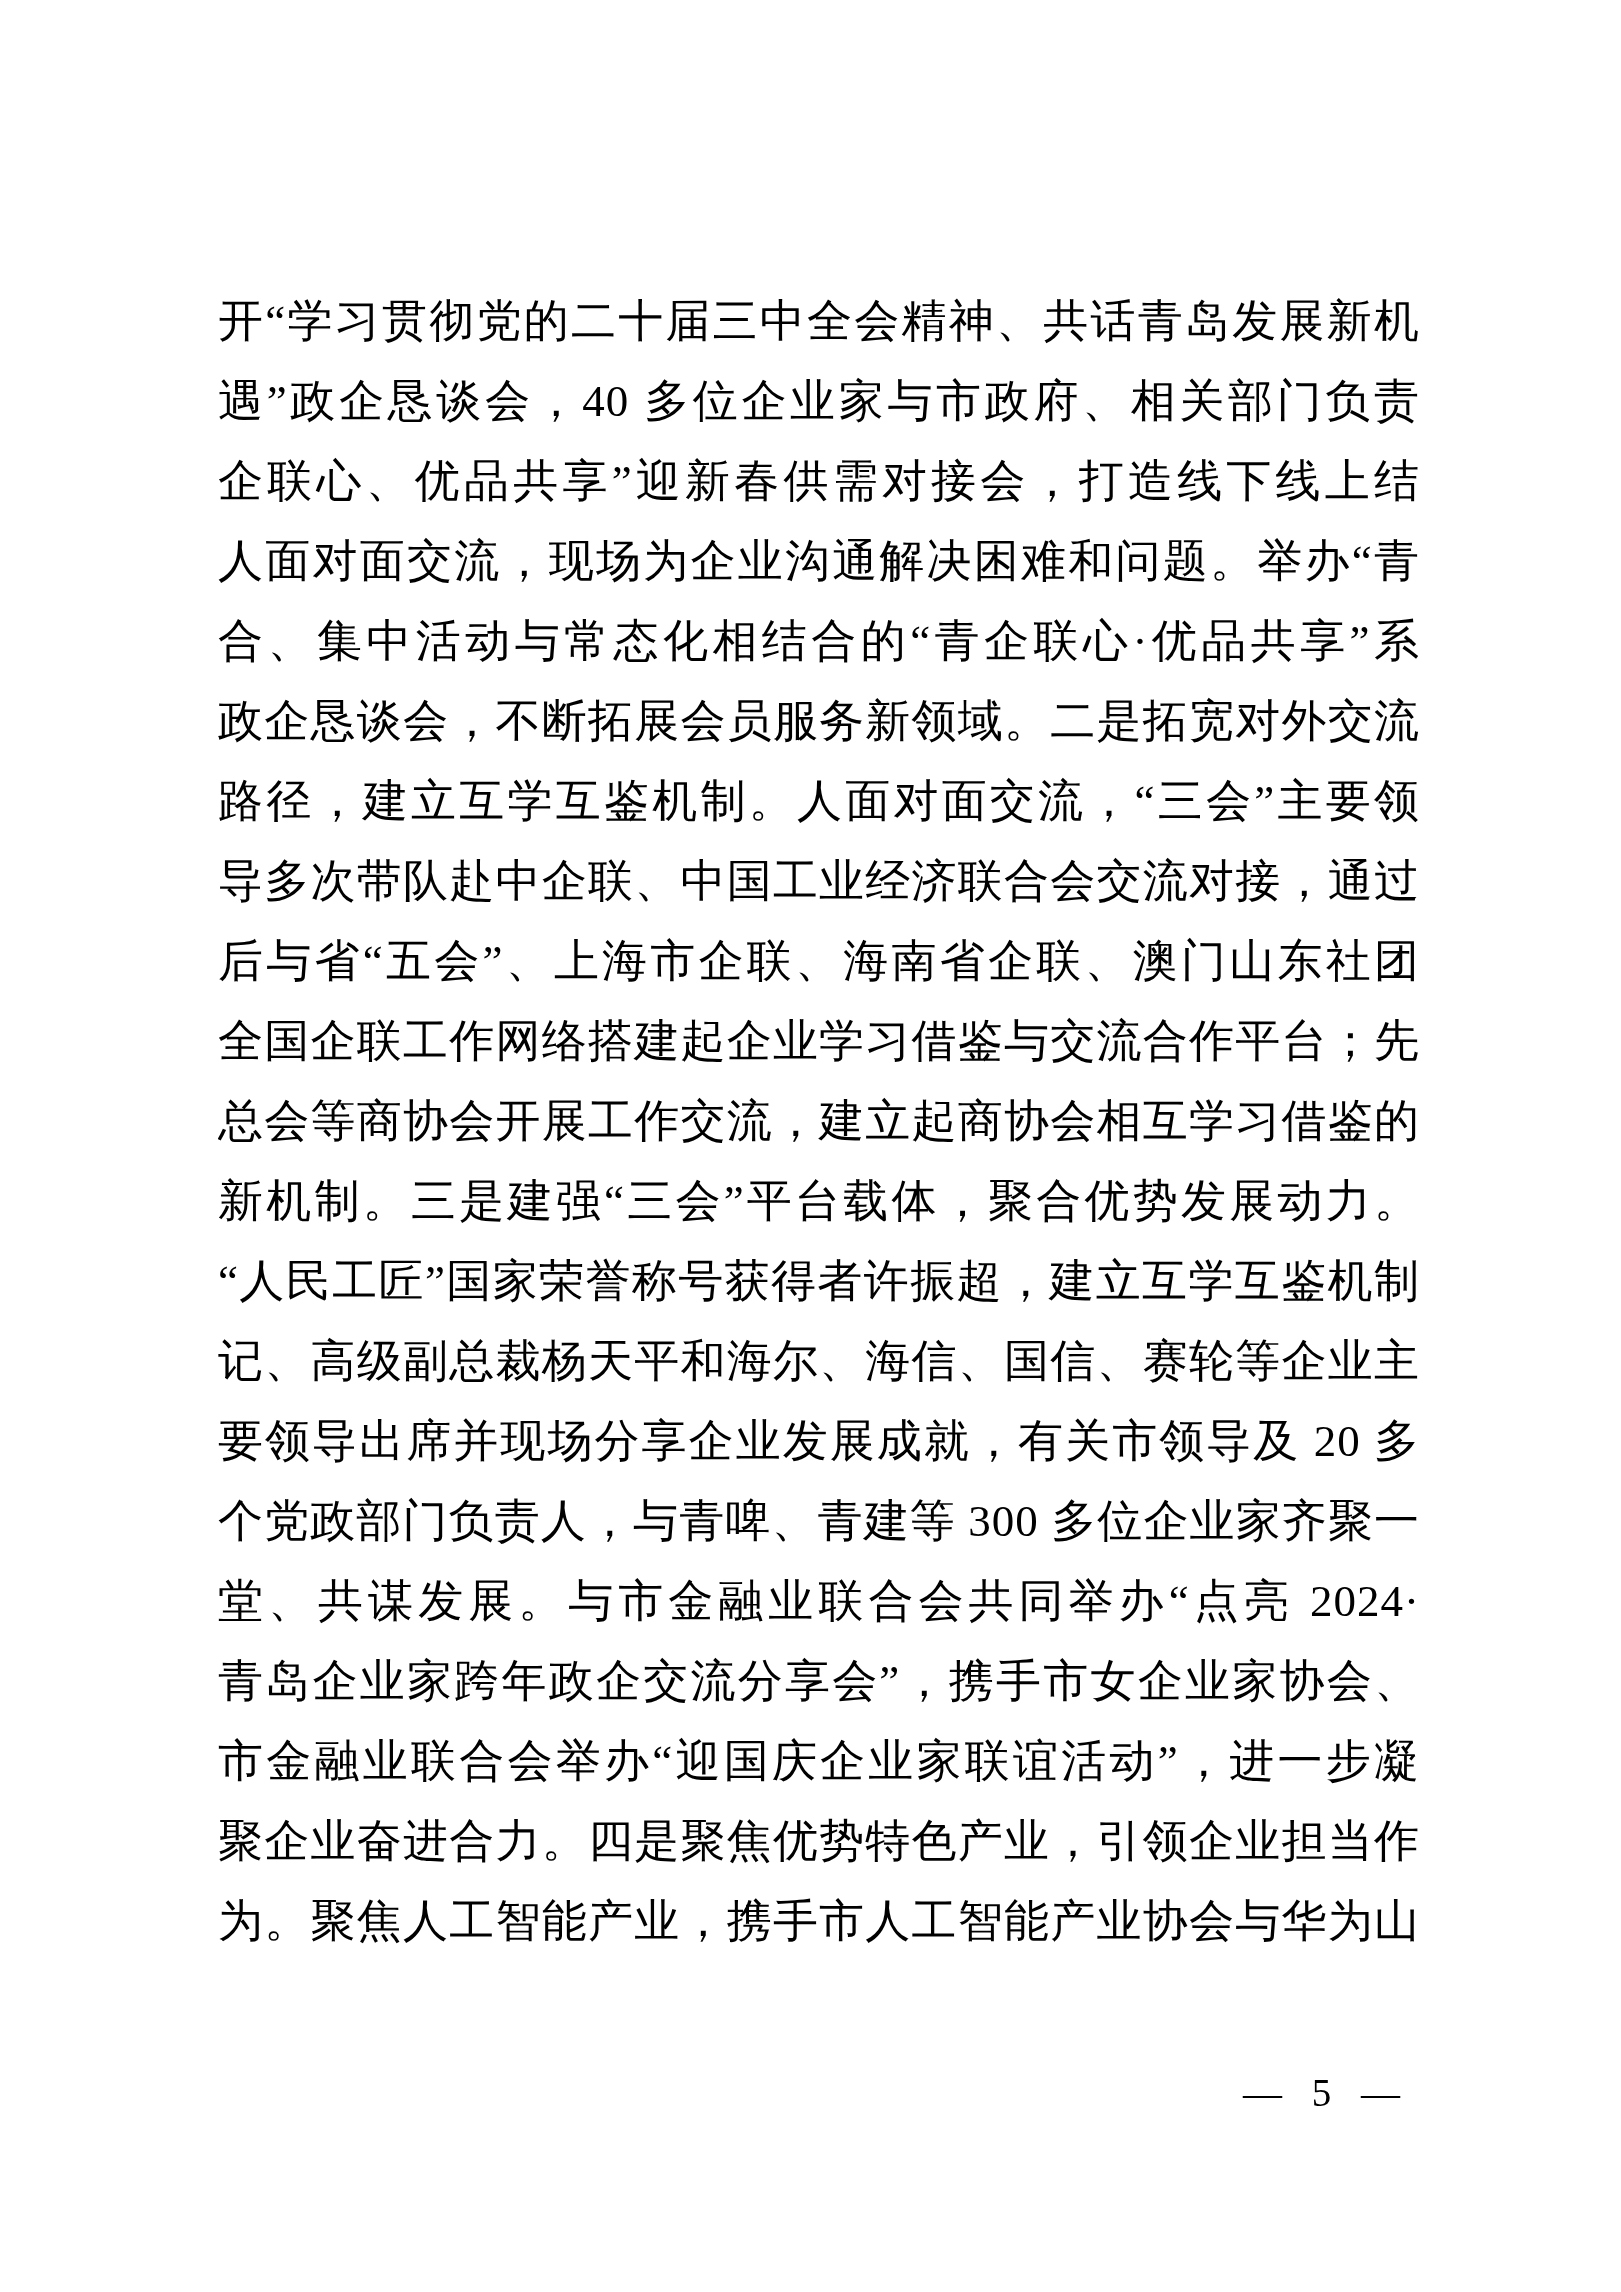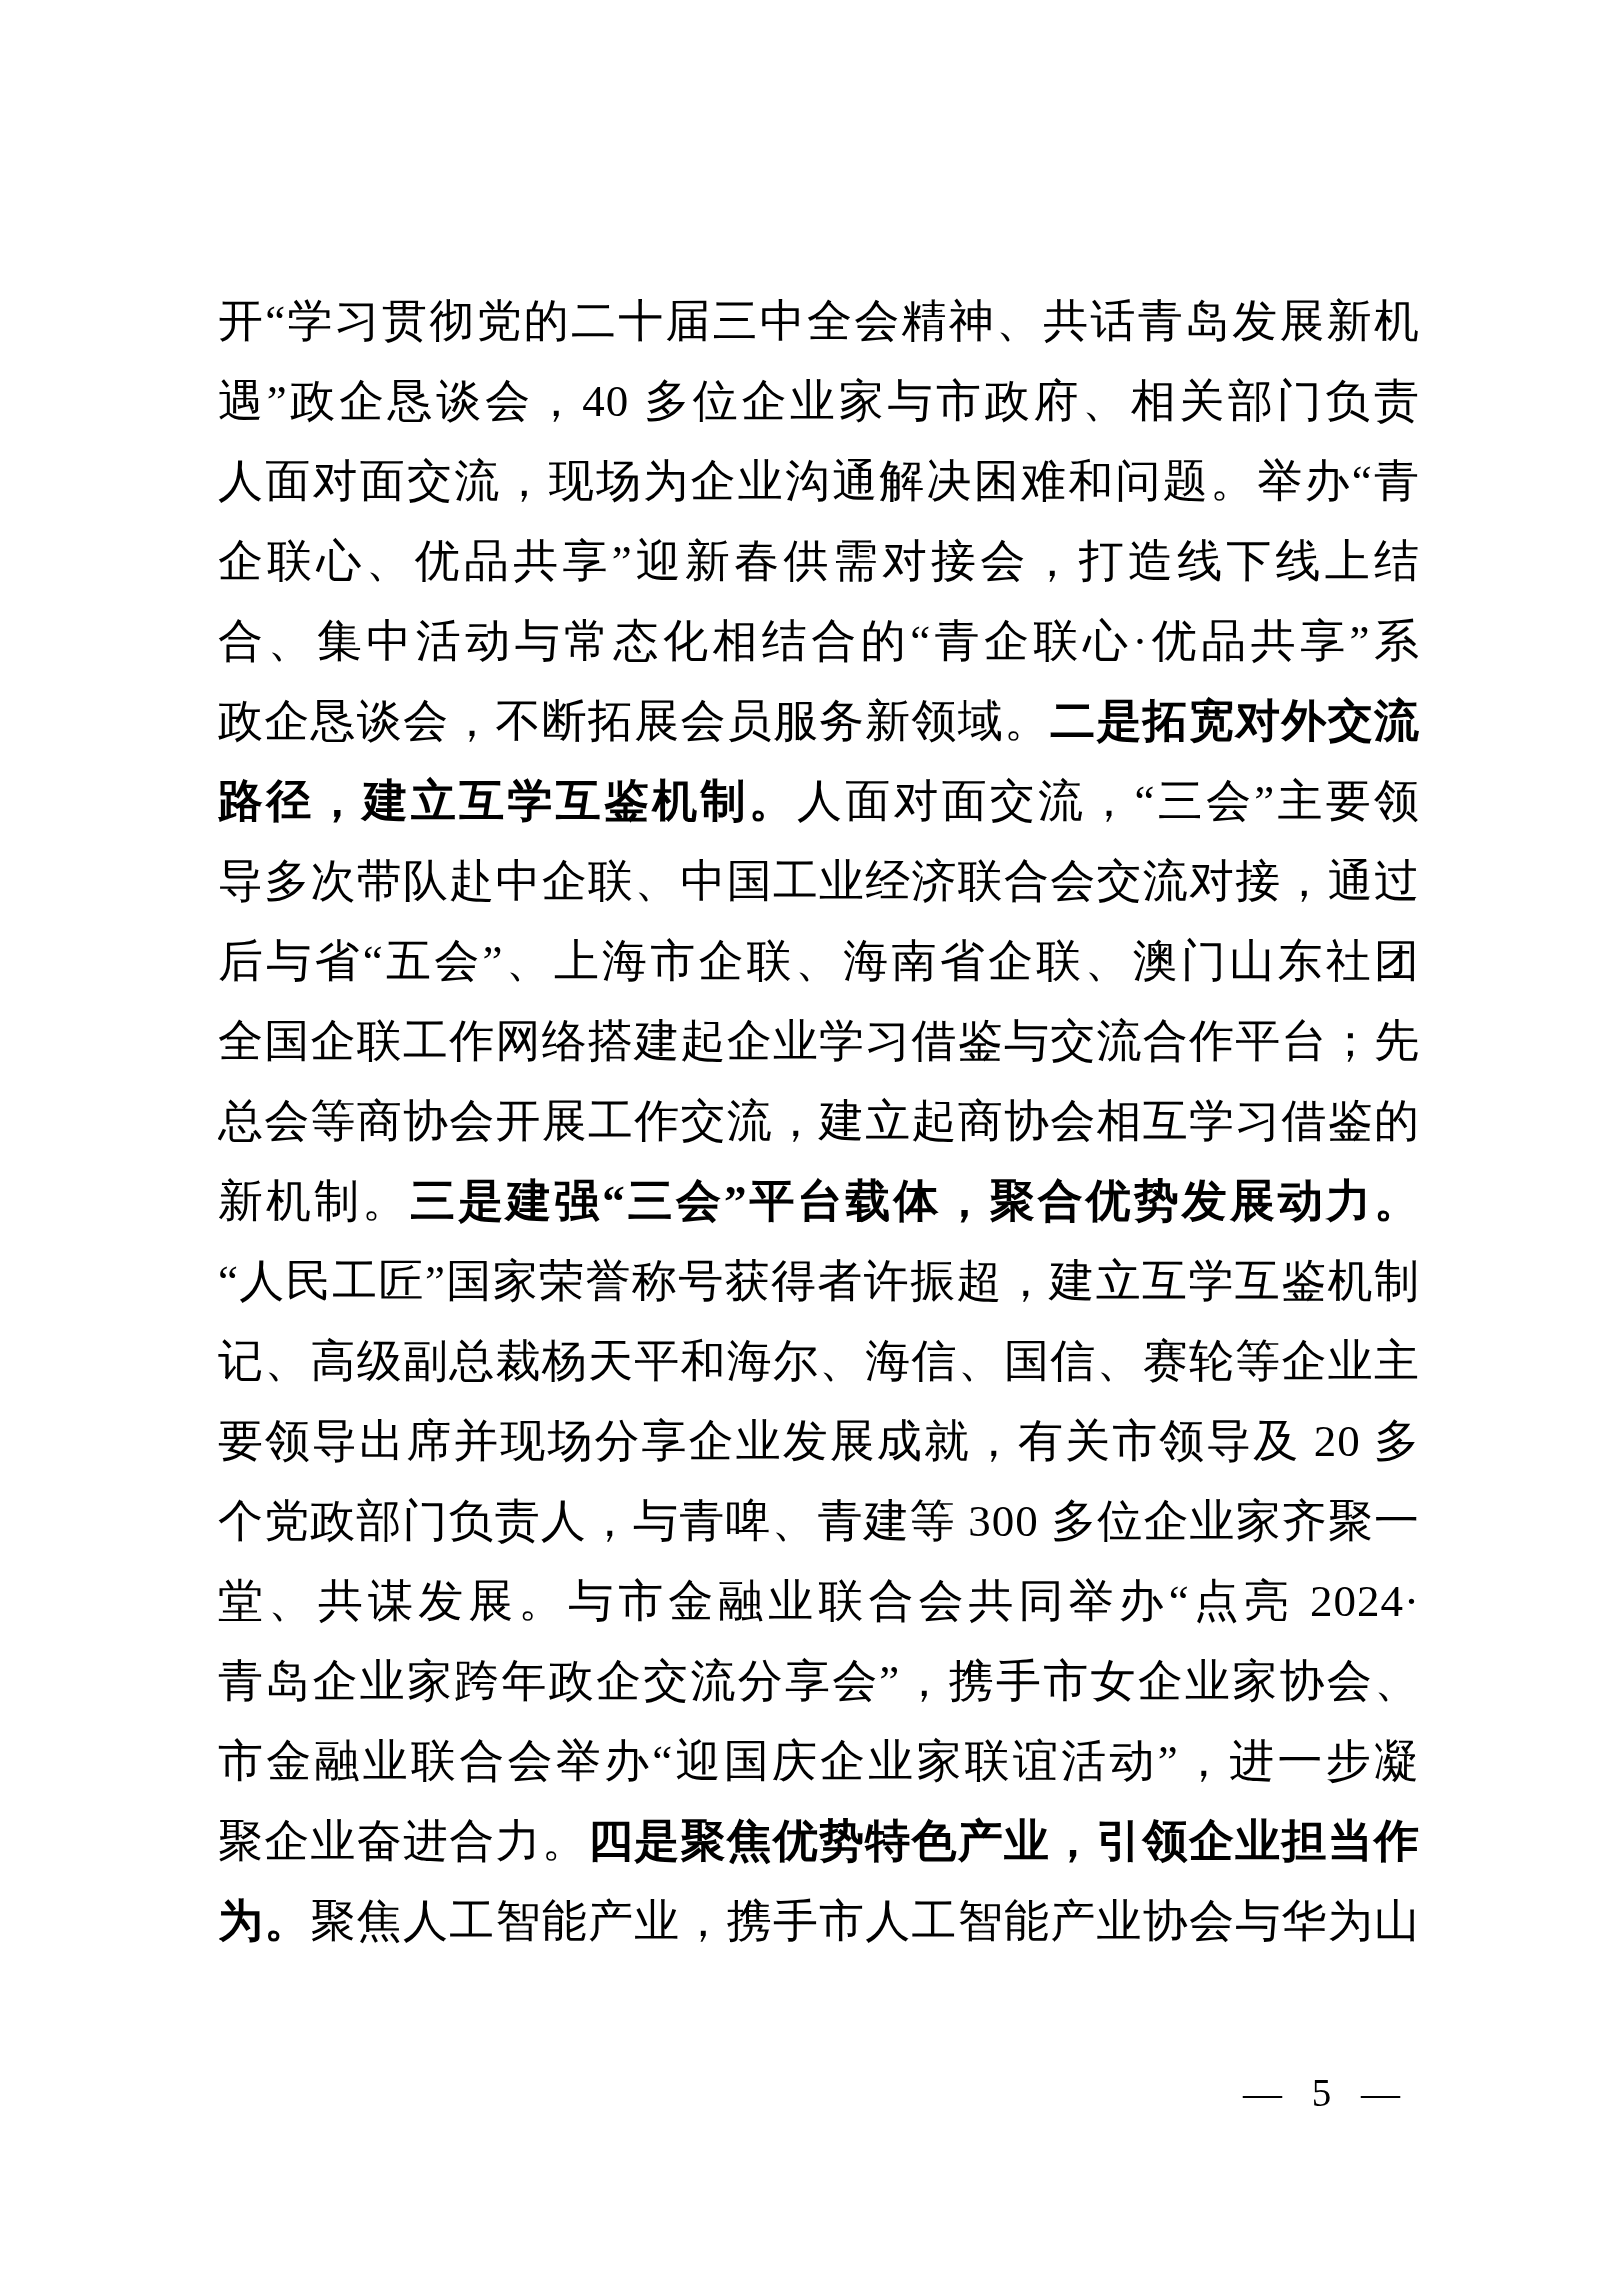--- a/index.html
+++ b/index.html
@@ -28,21 +28,21 @@
     line-height: 80px;
     font-size: 45px;
     text-align: justify;
     text-align-last: justify;
     text-justify: inter-character;
     word-break: break-all;
     overflow: hidden;
     letter-spacing: 1px;
   }
   .seg { font-weight: normal; }
-  .seg.bold { font-weight: bold; }
+  .seg.bold { font-weight: normal; }
   .page-number {
     position: absolute;
     top: 2064px;
     left: 1243px;
     width: 157px;
     height: 57px;
     line-height: 57px;
     display: flex;
     justify-content: space-between;
     align-items: center;
@@ -50,22 +50,22 @@
   }
   .page-number span { display: inline-block; }
 </style>
 </head>
 <body>
 
 <div class="page">
   <div class="text-block">
       <div class="line"><span class="seg">开“学习贯彻党的二十届三中全会精神、共话青岛发展新机</span></div>
       <div class="line"><span class="seg">遇”政企恳谈会，40 多位企业家与市政府、相关部门负责</span></div>
+      <div class="line"><span class="seg">企联心、优品共享”迎新春供需对接会，打造线下线上结</span></div>
       <div class="line"><span class="seg">人面对面交流，现场为企业沟通解决困难和问题。举办“青</span></div>
-      <div class="line"><span class="seg">企联心、优品共享”迎新春供需对接会，打造线下线上结</span></div>
       <div class="line"><span class="seg">合、集中活动与常态化相结合的“青企联心·优品共享”系</span></div>
       <div class="line"><span class="seg">政企恳谈会，不断拓展会员服务新领域。</span><span class="seg bold">二是拓宽对外交流</span></div>
       <div class="line"><span class="seg bold">路径，建立互学互鉴机制。</span><span class="seg">人面对面交流，“三会”主要领</span></div>
       <div class="line"><span class="seg">导多次带队赴中企联、中国工业经济联合会交流对接，通过</span></div>
       <div class="line"><span class="seg">后与省“五会”、上海市企联、海南省企联、澳门山东社团</span></div>
       <div class="line"><span class="seg">全国企联工作网络搭建起企业学习借鉴与交流合作平台；先</span></div>
       <div class="line"><span class="seg">总会等商协会开展工作交流，建立起商协会相互学习借鉴的</span></div>
       <div class="line"><span class="seg">新机制。</span><span class="seg bold">三是建强“三会”平台载体，聚合优势发展动力。</span></div>
       <div class="line"><span class="seg">“人民工匠”国家荣誉称号获得者许振超，建立互学互鉴机制</span></div>
       <div class="line"><span class="seg">记、高级副总裁杨天平和海尔、海信、国信、赛轮等企业主</span></div>

